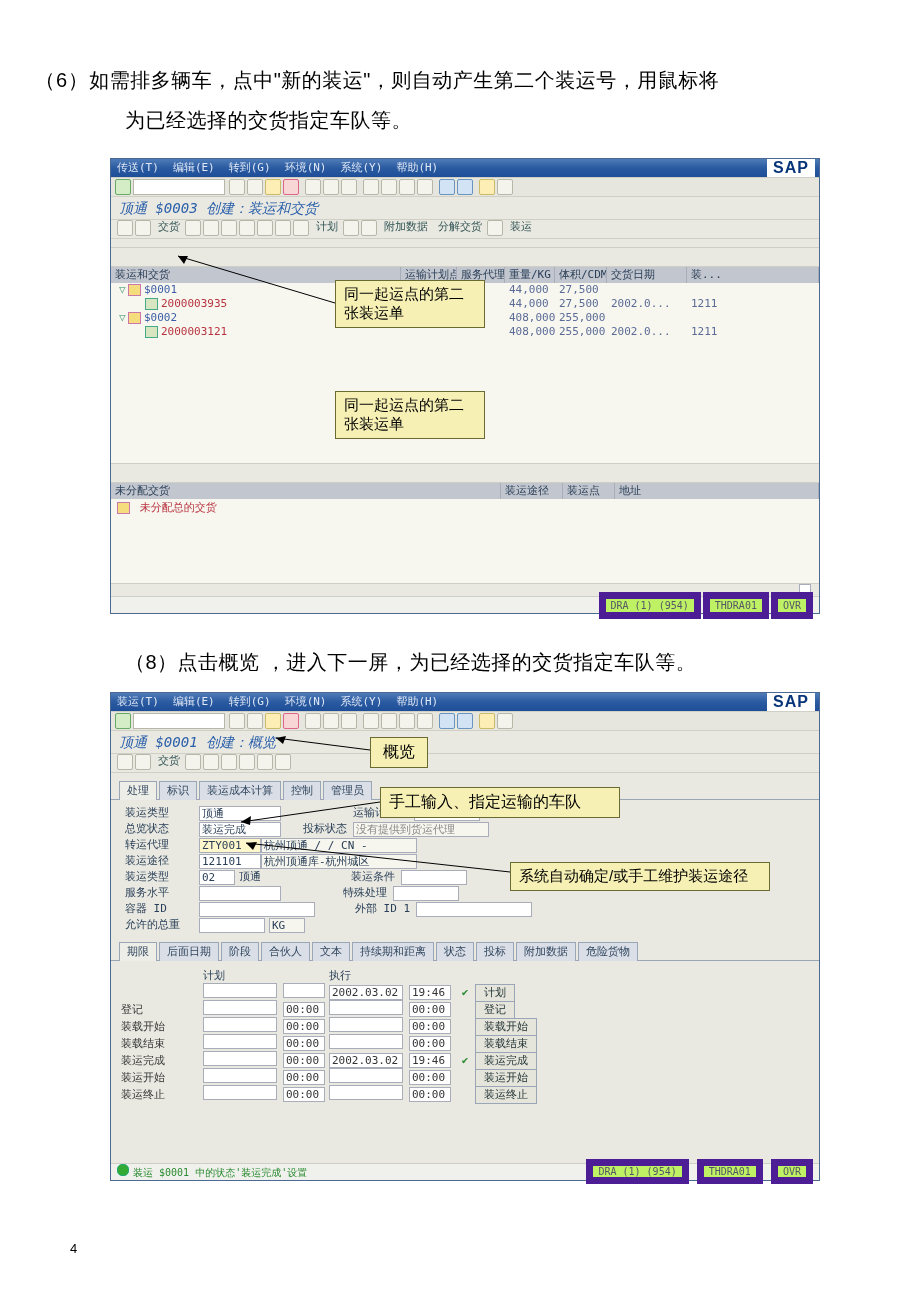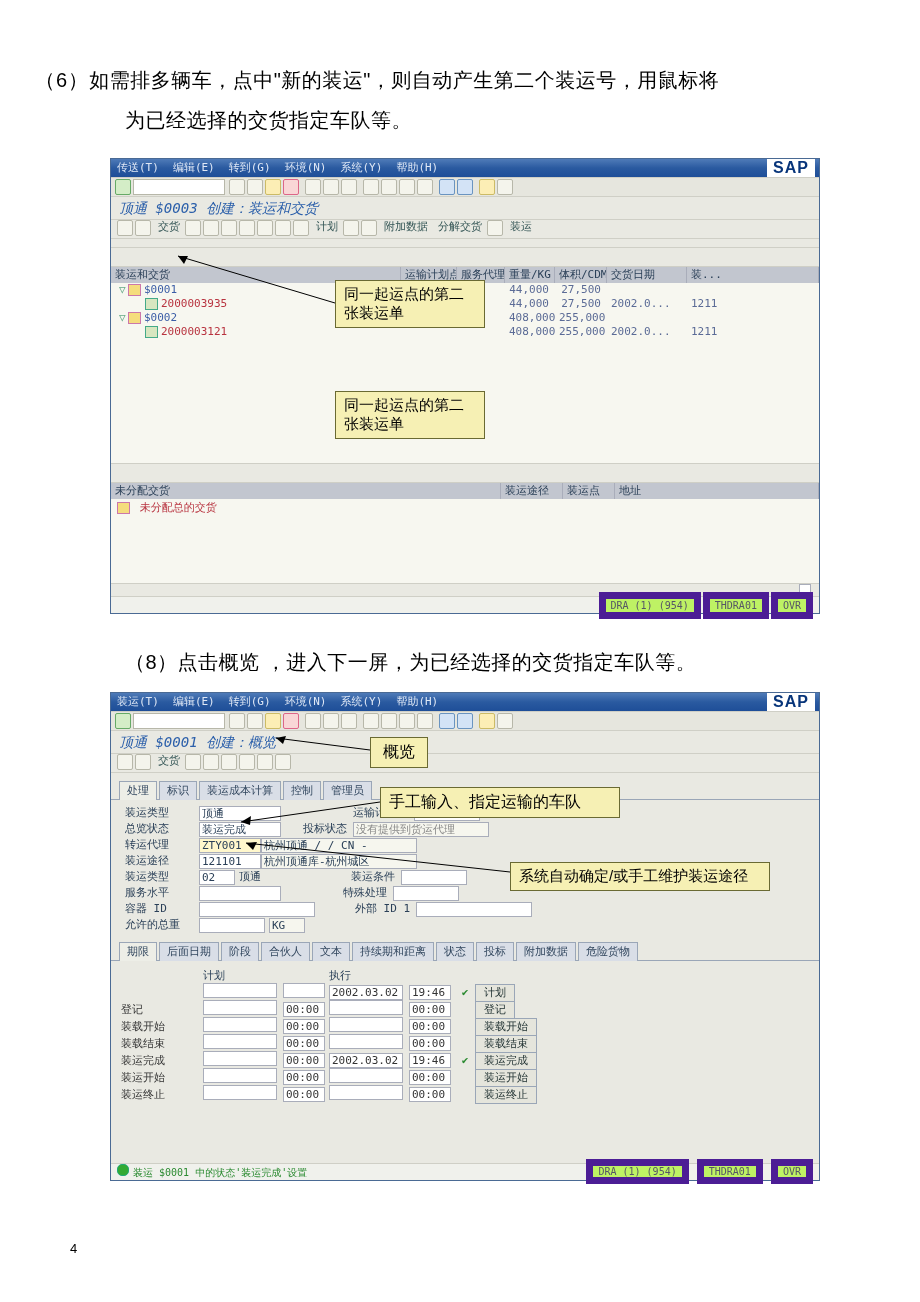--- a/index.html
+++ b/index.html
@@ -26,21 +26,21 @@
   .sap-subtb{height:18px;display:flex;align-items:flex-start;padding-left:6px;border-bottom:1px solid #cfcfc6}
   .sap-subtb .t{margin:0 5px;color:#355}
   .sap-subtb .ti{width:14px;height:14px;border:1px solid #b7b7a9;margin-right:2px;display:inline-block;background:#f4f4ec;border-radius:2px}
   .sap-innerpad{height:8px;background:#e9e9e2}
 
   .grid-head{display:flex;background:#c2c6cf;color:#2b4058;height:16px;align-items:center;font-size:11px}
   .grid-head .h{border-right:1px solid #a9adba;padding-left:4px;box-sizing:border-box;height:16px;line-height:16px;white-space:nowrap;overflow:hidden}
   .grid-body{background:#f7f7f0;color:#5b6b96;font-size:11px}
   .tree-row{display:flex;height:14px;align-items:center}
   .tc{padding-left:4px;box-sizing:border-box;white-space:nowrap;overflow:hidden}
-  .tright{text-align:right;padding-right:6px}
+  .tright{text-align:left;padding-right:6px}
 
   .c-label{flex:0 0 290px}
   .c-pt{flex:0 0 56px}
   .c-ag{flex:0 0 48px}
   .c-wt{flex:0 0 50px}
   .c-vol{flex:0 0 52px}
   .c-dt{flex:0 0 80px}
   .c-last{flex:1 1 auto}
   .tree-ind{display:inline-block}
   .tree-tri{display:inline-block;width:9px;height:9px;color:#6a8}

